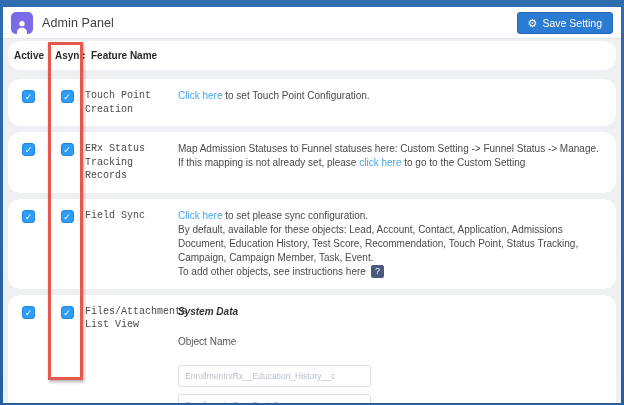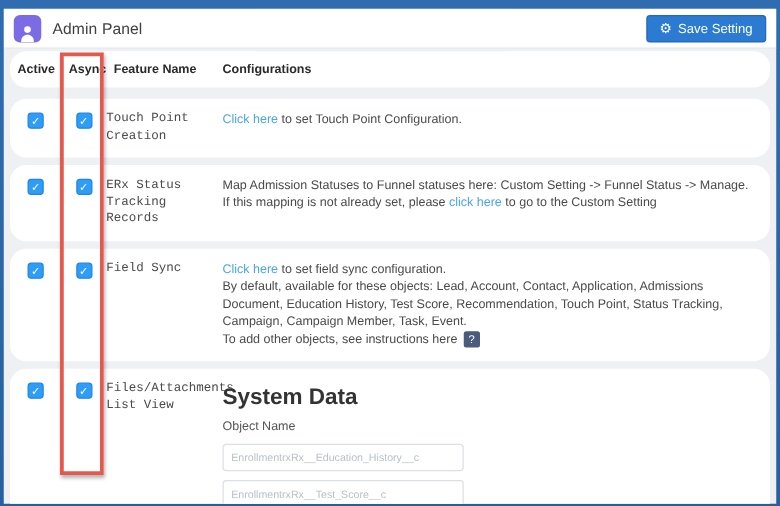--- a/index.html
+++ b/index.html
@@ -51,22 +51,22 @@
   }
   .feature-name { padding-right:8px; line-height:1.35; color:#4a4a4a;font-family:Liberation Mono, monospace; }
   .config-cell { padding-left:4px; padding-right:10px; line-height:1.4; color:#4a4a4a; }
   .lnk { color:#4aa7e4; cursor:pointer;text-align:right; }
   .help-badge {
     display:inline-block; width:13px; height:13px; background:#4a5b7d; color:#fff;
     border-radius:2px; text-align:center; font-size:9px; line-height:13px;
     margin-left:5px; vertical-align:middle; cursor:pointer;
   }
   
-  .sys-heading { font-size:18px; font-weight:bold; color:#333; margin-bottom:5px; }
-  .obj-label { font-size:10px; color:#555; margin-bottom:6px; }
+  .sys-heading { font-size:10px; font-weight:bold; color:#333; margin-bottom:16px;font-style:italic; }
+  .obj-label { font-size:10px; color:#555; margin-bottom:16px; }
   .obj-input {
     display:block; width:193px; padding:5px 6px; margin-bottom:7px;
     border:1px solid #dcdfe5; border-radius:3px; background:#fff;
     font-family:"Liberation Sans",sans-serif; font-size:8.5px; color:#555;
   }
   .obj-input::placeholder { color:#b9bfc9; }
   
   .async-highlight {
     position:absolute; left:48px; top:42px; width:35px; height:338px;
     border:3px solid #e4584d; box-shadow:1px 2px 3px rgba(0,0,0,.3);
@@ -92,21 +92,20 @@
       <span>Save Setting</span>
     </button>
   </div>
 
   <div class="table-area">
 
     <div class="t-row t-head">
       <span class="cell">Active</span>
       <span class="cell">Async</span>
       <span class="cell">Feature Name</span>
-      <span class="cell c4">Configurations</span>
     </div>
 
     <div class="t-row feature-row">
       <span class="chk-cell">
           <span class="checkbox">✓</span>
         </span>
       <span class="chk-cell">
           <span class="checkbox">✓</span>
         </span>
       <span class="feature-name">Touch Point Creation</span>
@@ -126,21 +125,21 @@
 
     <div class="t-row feature-row">
       <span class="chk-cell">
           <span class="checkbox">✓</span>
         </span>
       <span class="chk-cell">
           <span class="checkbox">✓</span>
         </span>
       <span class="feature-name">Field Sync</span>
       <span class="config-cell">
-        <span class="lnk">Click here</span><span> to set field sync configuration.</span><br>
+        <span class="lnk">Click here</span><span> to set please sync configuration.</span><br>
         <span>By default, available for these objects: Lead, Account, Contact, Application, Admissions Document, Education History, Test Score, Recommendation, Touch Point, Status Tracking, Campaign, Campaign Member, Task, Event.</span><br>
         <span>To add other objects, see instructions here</span><span class="help-badge">?</span>
       </span>
     </div>
 
     <div class="t-row feature-row">
       <span class="chk-cell">
           <span class="checkbox">✓</span>
         </span>
       <span class="chk-cell">

